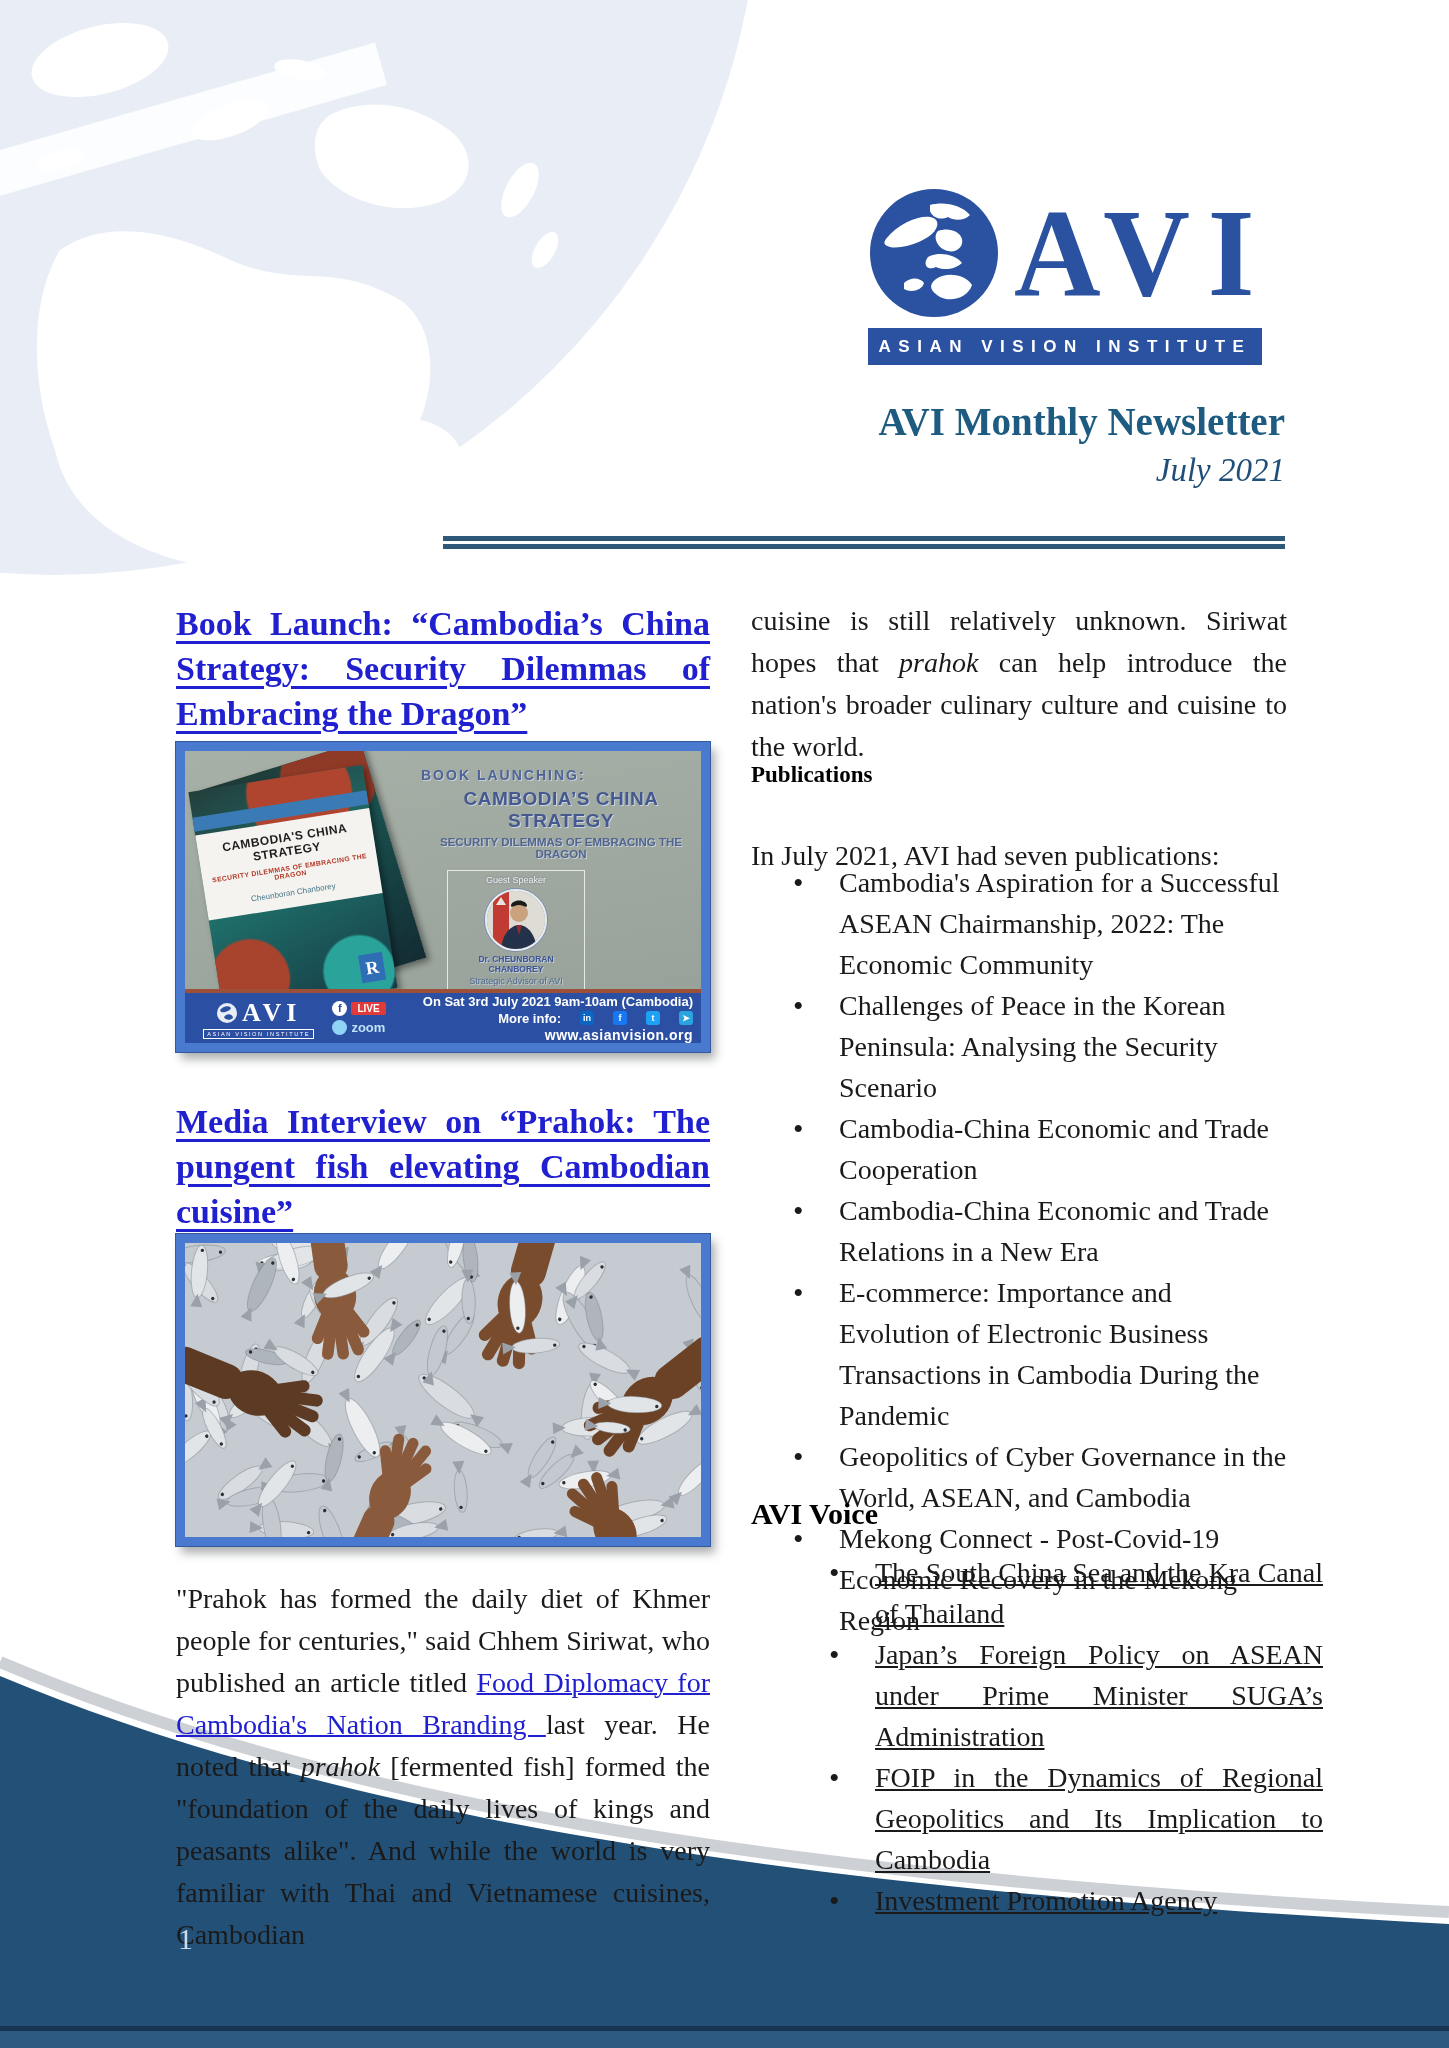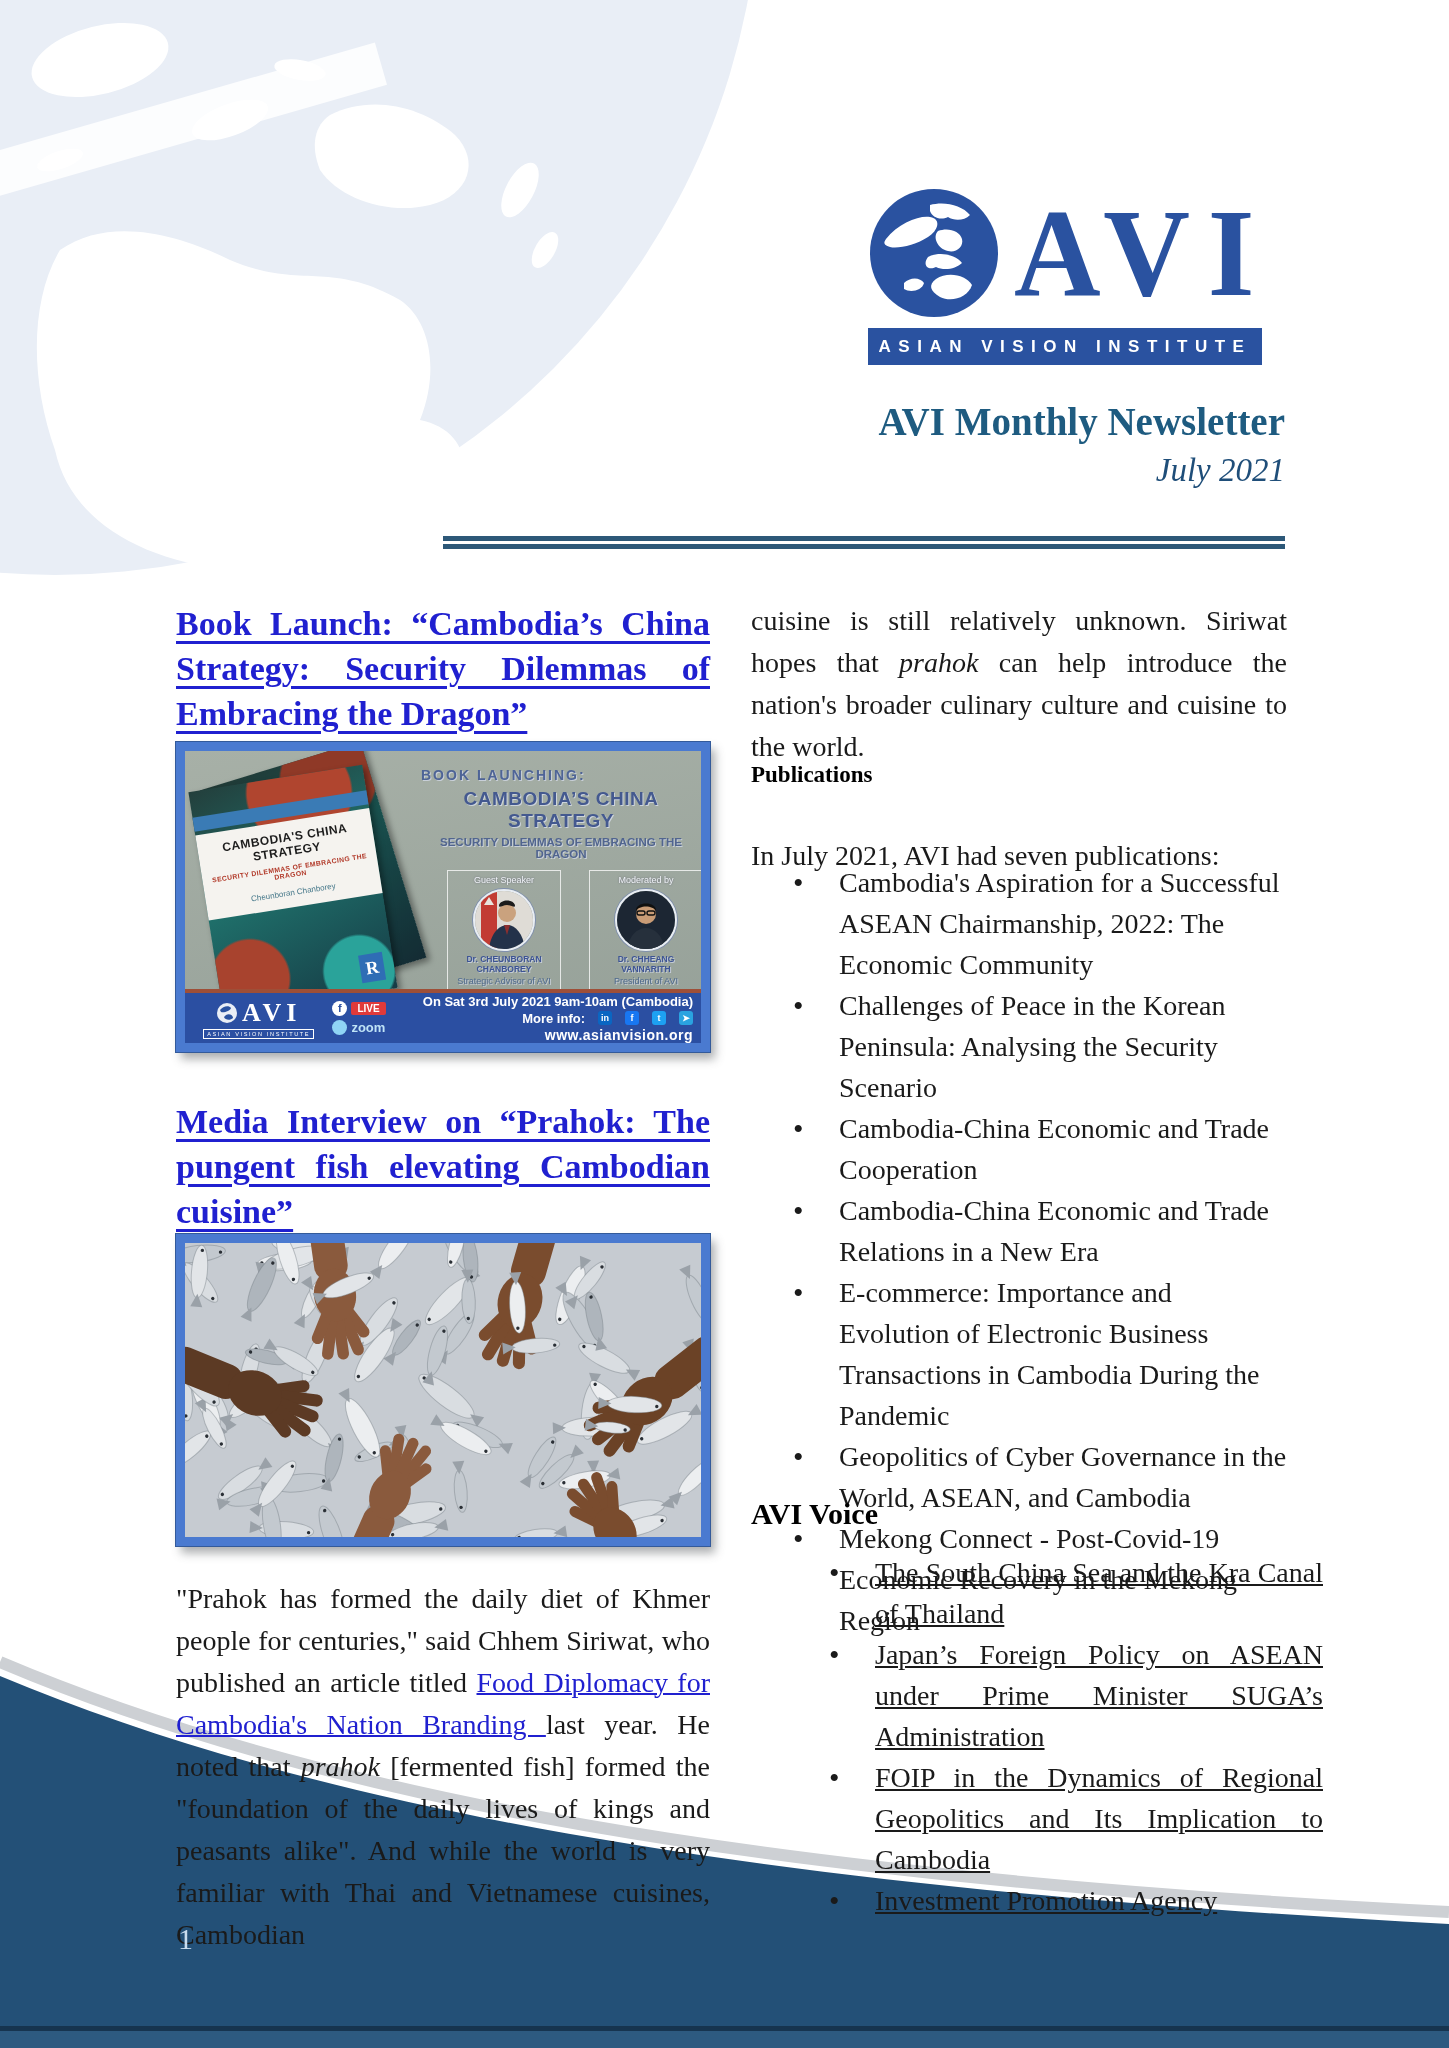--- a/index.html
+++ b/index.html
@@ -82,21 +82,21 @@
   .pf-banner{border:1px solid #fff;font-size:5.6px;letter-spacing:1.6px;padding:1px 3px;margin-top:1px;}
   .pf-badges{width:92px;display:flex;flex-direction:column;gap:4px;align-items:flex-start;}
   .pf-b{display:flex;align-items:center;gap:4px;}
   .pf-f{width:15px;height:15px;border-radius:50%;background:#fff;color:#2b4fa2;font-weight:bold;
         font-size:11px;text-align:center;line-height:15px;}
   .pf-livebadge{background:#e03a3a;color:#fff;font-size:10px;font-weight:bold;padding:1px 6px;border-radius:2px;}
   .pf-cam{width:15px;height:15px;border-radius:50%;background:#8fd4f5;display:inline-block;}
   .pf-zoomtxt{color:#bfe3f7;font-size:13px;font-weight:bold;}
   .pf-right{flex:1;padding-right:8px;}
   .pf-date{font-size:13px;font-weight:bold;text-align:right;white-space:nowrap;}
-  .pf-row{display:flex;justify-content:flex-end;gap:13px;margin-top:2px;}
+  .pf-row{display:flex;justify-content:flex-end;gap:19px;margin-top:2px;}
   .pf-info{font-size:13px;font-weight:bold;}
   .pf-ic{width:14px;height:14px;border-radius:3px;color:#fff;font-size:9px;font-weight:bold;
          text-align:center;line-height:14px;display:inline-block;}
   .pf-web{font-size:14px;font-weight:bold;text-align:right;margin-top:1px;letter-spacing:.5px;}
   
   .fishbox{left:176px;top:1234px;width:534px;height:312px;background:#c9ced3;overflow:hidden;}
   
   .pgnum{left:178px;top:1922px;font-size:30px;color:#c9dcee;z-index:4;}
   .wm{left:0;top:0;z-index:0;}
   .swoosh{left:0;top:1530px;z-index:1;}
@@ -173,33 +173,20 @@
               <rect width="58" height="58" fill="#dfdcd6"></rect>
               <path d="M6 0 L22 0 L22 58 L6 58 Z" fill="#c23b33"></path>
               <path d="M14 6 L19 14 L9 14 Z" fill="#e8e4de"></path>
               <circle cx="32" cy="22" r="9" fill="#caa27e"></circle>
               <path d="M14 58 C16 40 26 34 32 34 C40 34 48 42 50 58 Z" fill="#23324a"></path>
               <path d="M29 34 L35 34 L32 44 Z" fill="#8c2f2f"></path>
               <path d="M24 14 C26 8 38 8 40 14 C40 18 37 14 32 14 C27 14 24 18 24 14 Z" fill="#1c1c1c"></path>
             </svg>
             <div class="p-name">Dr. CHEUNBORAN CHANBOREY</div>
             <div class="p-role">Strategic Advisor of AVI</div>
-          </div>
-          <div class="p-person">
-            <div class="p-label">Moderated by</div>
-            <svg class="p-photo" viewBox="0 0 58 58">
-              <rect width="58" height="58" fill="#1c2633"></rect>
-              <circle cx="29" cy="23" r="10" fill="#c99c76"></circle>
-              <path d="M19 20 C18 10 40 10 39 20 C36 14 22 14 19 20 Z" fill="#10100f"></path>
-              <rect x="20" y="20" width="8" height="4" rx="2" fill="none" stroke="#111" stroke-width="1.4"></rect>
-              <rect x="30" y="20" width="8" height="4" rx="2" fill="none" stroke="#111" stroke-width="1.4"></rect>
-              <path d="M10 58 C13 42 22 37 29 37 C37 37 45 43 48 58 Z" fill="#26303c"></path>
-            </svg>
-            <div class="p-name">Dr. CHHEANG VANNARITH</div>
-            <div class="p-role">President of AVI</div>
           </div>
         </div>
       </div>
     </div>
     <div class="p-redline"></div>
     <div class="p-footer">
       <div class="pf-logo">
         <div class="pf-logo-top">
           <svg width="22" height="22" viewBox="0 0 22 22">
             <circle cx="11" cy="11" r="10" fill="#e9eef6"></circle>

